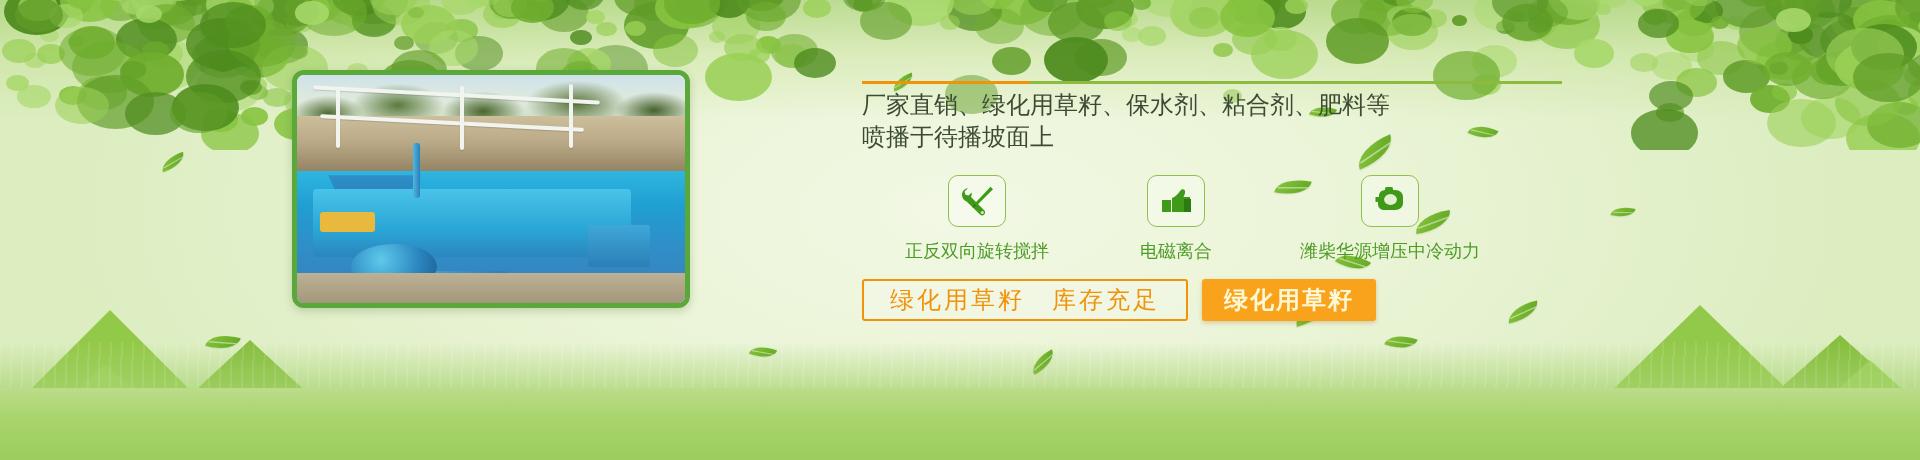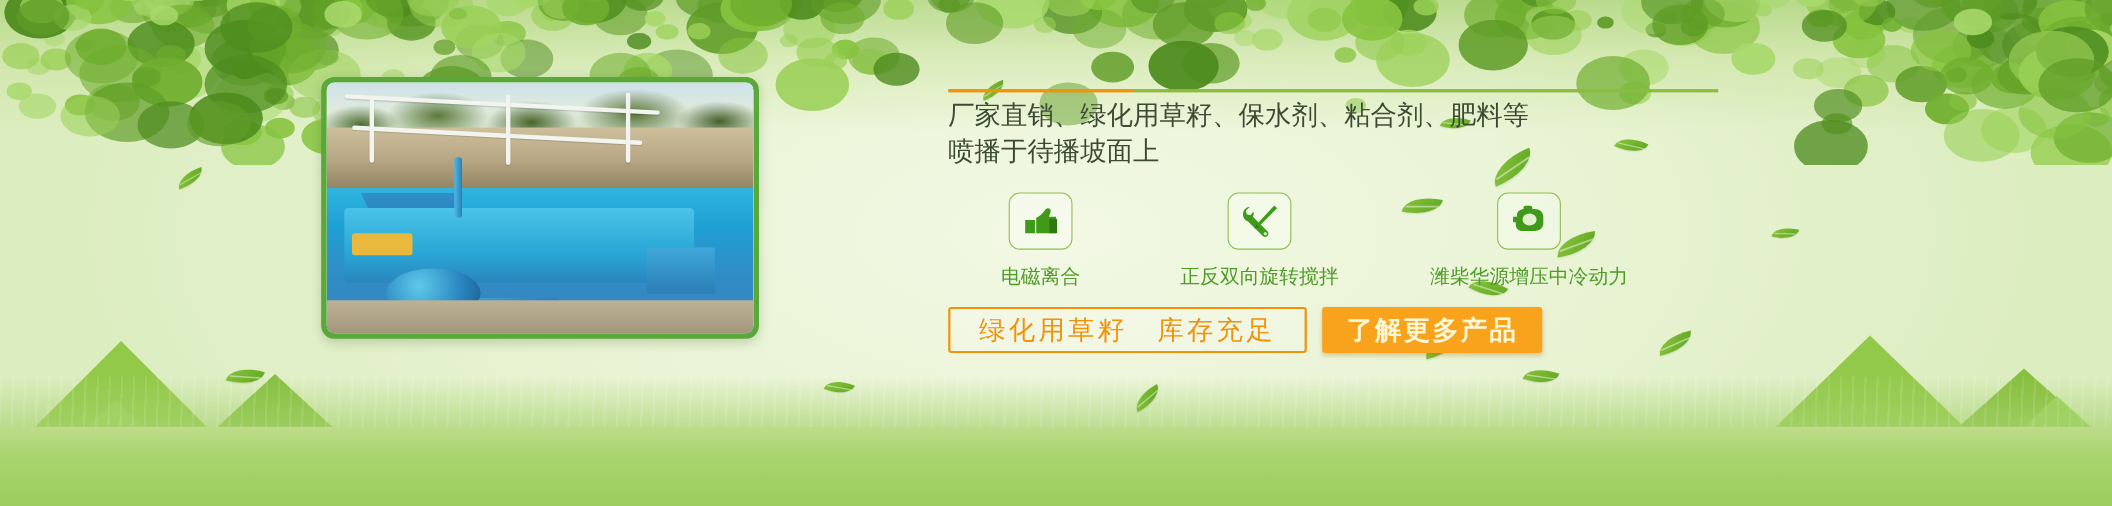--- a/index.html
+++ b/index.html
@@ -478,57 +478,57 @@
   <div class="content">
 
 
     <div class="rule"></div>
 
     <p class="subtitle">厂家直销、绿化用草籽、保水剂、粘合剂、肥料等</p>
     <p class="subtitle">喷播于待播坡面上</p>
 
     <div class="features">
 
-      <div class="feature" style="width:168px;">
-        <div class="fic">
-          <svg width="34" height="30" viewBox="0 0 34 30" aria-hidden="true">
-            <path d="M3 14 L12 14 L12 26 L3 26 Z" fill="#3f9a1a"></path>
-            <path d="M13 12 C16 11 19 8 21 5 C23 2 27 3 26 7 C25.4 9.4 24.4 11 24.4 11 L31 11 L31 26 L13 26 Z" fill="#3f9a1a"></path>
-            <rect x="25" y="13" width="7" height="13" fill="#2e7a12"></rect>
-          </svg>
-        </div>
-        <div class="flabel">电磁离合</div>
-      </div>
-
       <div class="feature" style="width:230px;">
         <div class="fic">
           <svg width="34" height="32" viewBox="0 0 34 32" aria-hidden="true">
             <g fill="#3f9a1a">
               <path d="M9 3 C5 3 2 6 2 10 C2 13 4 15.5 6.6 16.4 L20 29.5 C21.2 30.7 23 30.7 24.2 29.5 C25.4 28.3 25.4 26.5 24.2 25.3 L11 12 C11.7 10.7 12 9.2 11.6 7.6 L8.6 10.6 L5.4 9.8 L4.6 6.6 L7.6 3.6 C8 3.3 8.6 3 9 3 Z"></path>
               <circle cx="22.3" cy="27.5" r="1.6" fill="#cfe9b6"></circle>
               <path d="M30.5 1.8 L33 4.3 L16.5 20.8 L12.5 22.8 L14.5 18.8 Z"></path>
               <path d="M14.2 19.1 L16.2 21.1 L12.6 22.8 Z" fill="#2e7a12"></path>
             </g>
           </svg>
         </div>
         <div class="flabel">正反双向旋转搅拌</div>
       </div>
 
+      <div class="feature" style="width:168px;">
+        <div class="fic">
+          <svg width="34" height="30" viewBox="0 0 34 30" aria-hidden="true">
+            <path d="M3 14 L12 14 L12 26 L3 26 Z" fill="#3f9a1a"></path>
+            <path d="M13 12 C16 11 19 8 21 5 C23 2 27 3 26 7 C25.4 9.4 24.4 11 24.4 11 L31 11 L31 26 L13 26 Z" fill="#3f9a1a"></path>
+            <rect x="25" y="13" width="7" height="13" fill="#2e7a12"></rect>
+          </svg>
+        </div>
+        <div class="flabel">电磁离合</div>
+      </div>
+
       <div class="feature" style="width:260px;">
         <div class="fic">
           <svg width="34" height="30" viewBox="0 0 34 30" aria-hidden="true">
             <path d="M6 10 C6 6 9 4 13 4 L22 4 C27 4 30 7 30 11 L30 17 C30 21 27 24 22 24 L11 24 C7.5 24 5 21.5 5 18 L5 16 L2.5 16 L2.5 11 L6 11 Z" fill="#3f9a1a"></path>
             <rect x="12" y="1" width="8" height="4" rx="1.6" fill="#3f9a1a"></rect>
             <ellipse cx="17.5" cy="13.5" rx="6.4" ry="5.4" fill="#e3f0cf"></ellipse>
           </svg>
         </div>
         <div class="flabel">潍柴华源增压中冷动力</div>
       </div>
 
     </div>
 
     <div class="cta">
       <div class="cta-outline">绿化用草籽　库存充足</div>
-      <div class="cta-solid">了解更多产品</div>
+      <div class="cta-solid">绿化用草籽</div>
     </div>
 
   </div>
 </div>
 
 </body></html>

